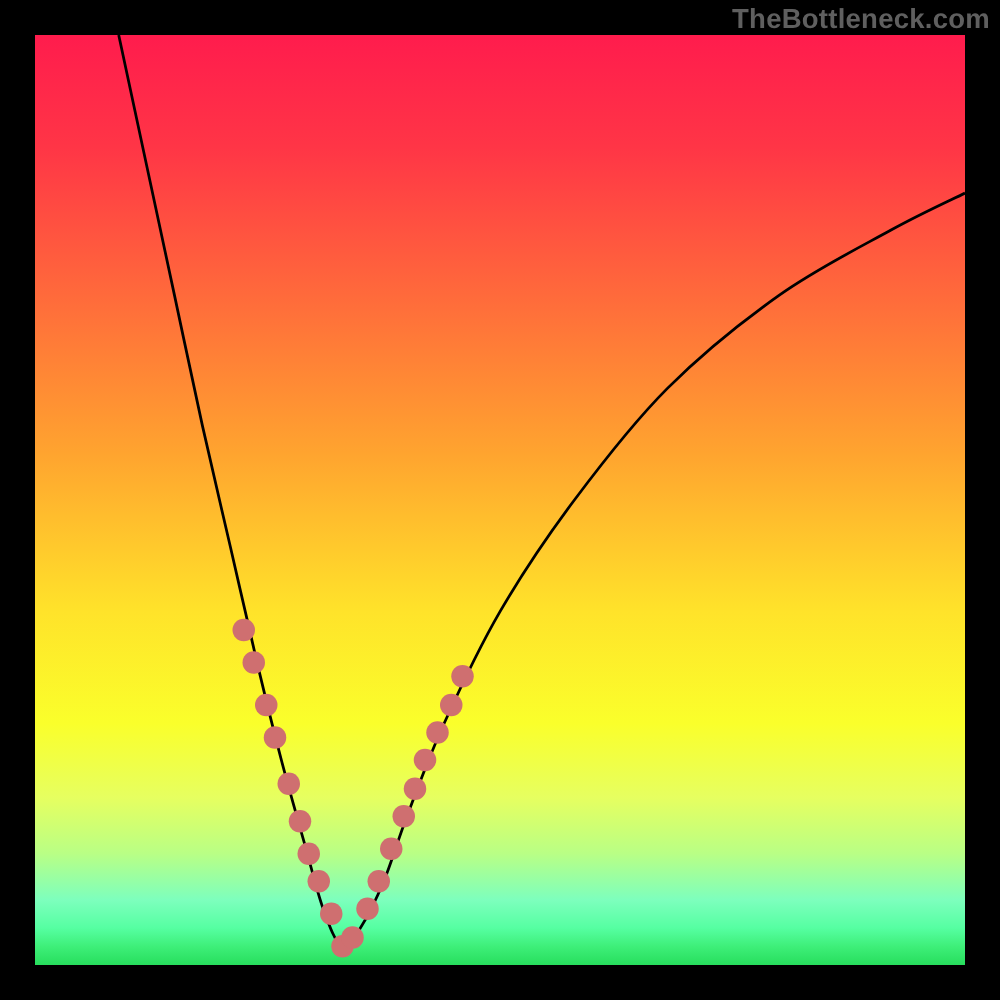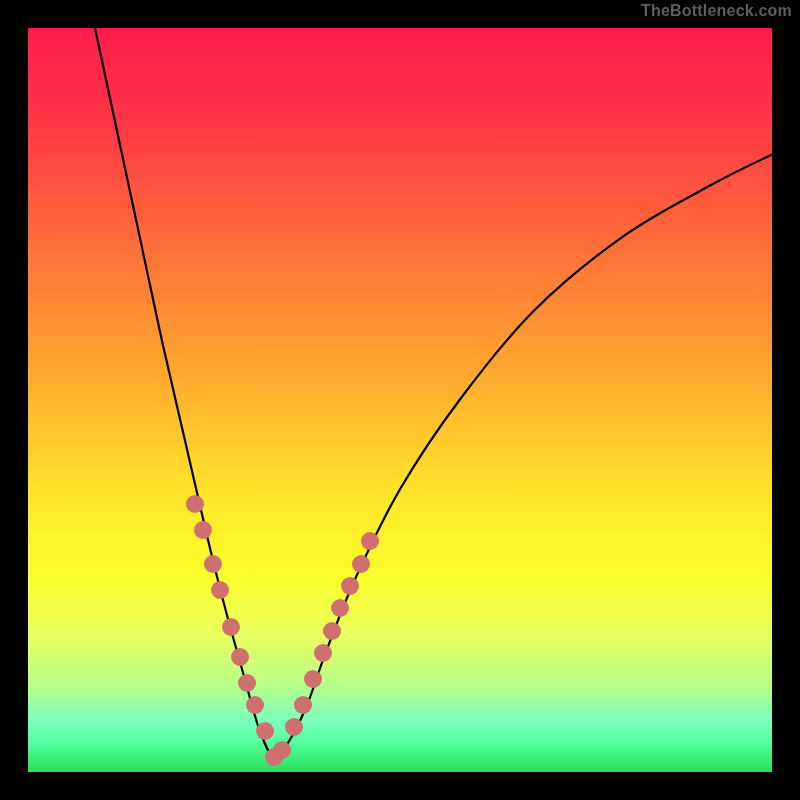--- a/index.html
+++ b/index.html
@@ -45,21 +45,21 @@
     width: 18px;
     height: 18px;
     border-radius: 50%;
     transform: translate(-50%, -50%);
   }
   .watermark {
     position: absolute;
     top: 2px;
     right: 8px;
     font-family: Arial, Helvetica, sans-serif;
-    font-size: 16px;
+    font-size: 22px;
     font-weight: 600;
     color: #5f5f5f;
     letter-spacing: 0.2px;
   }
 </style>
 </head>
 <body>
 
 <div class="frame">
   <div class="plot-area">

